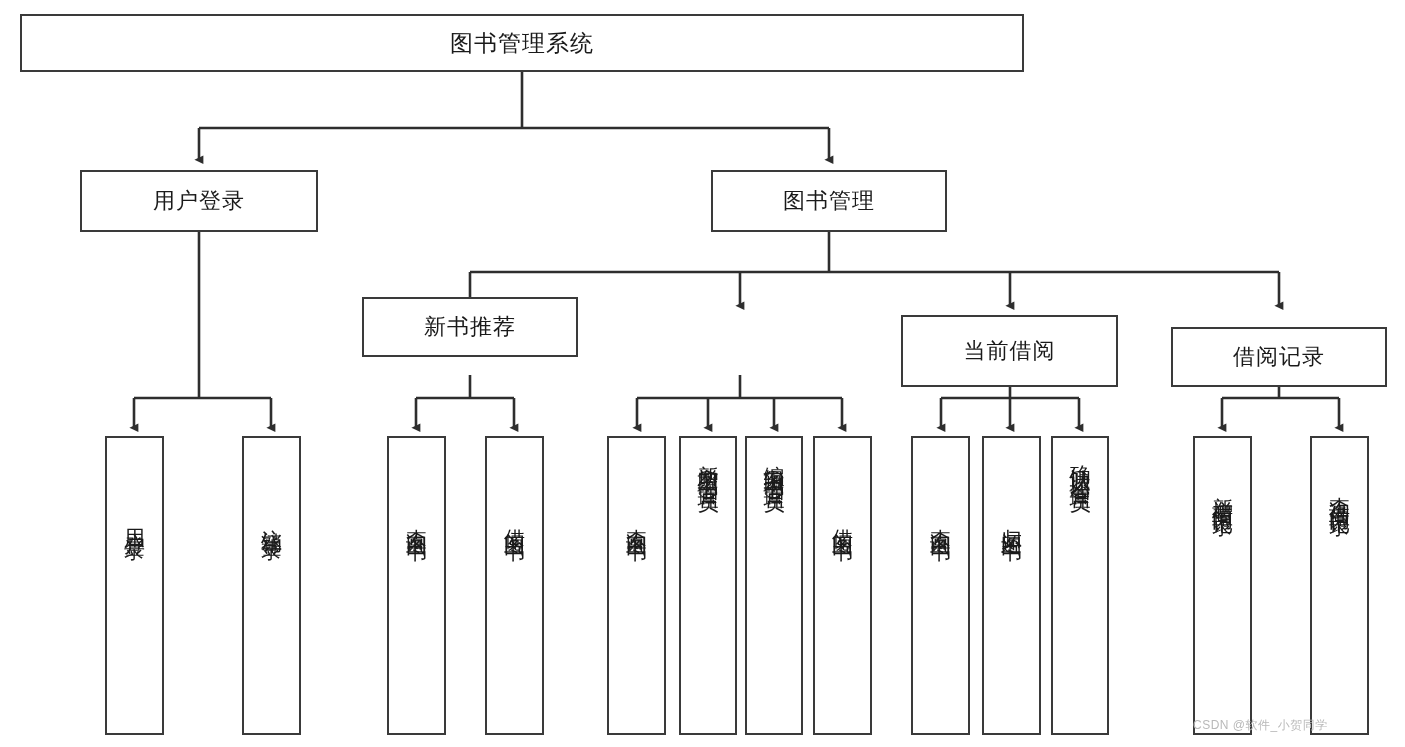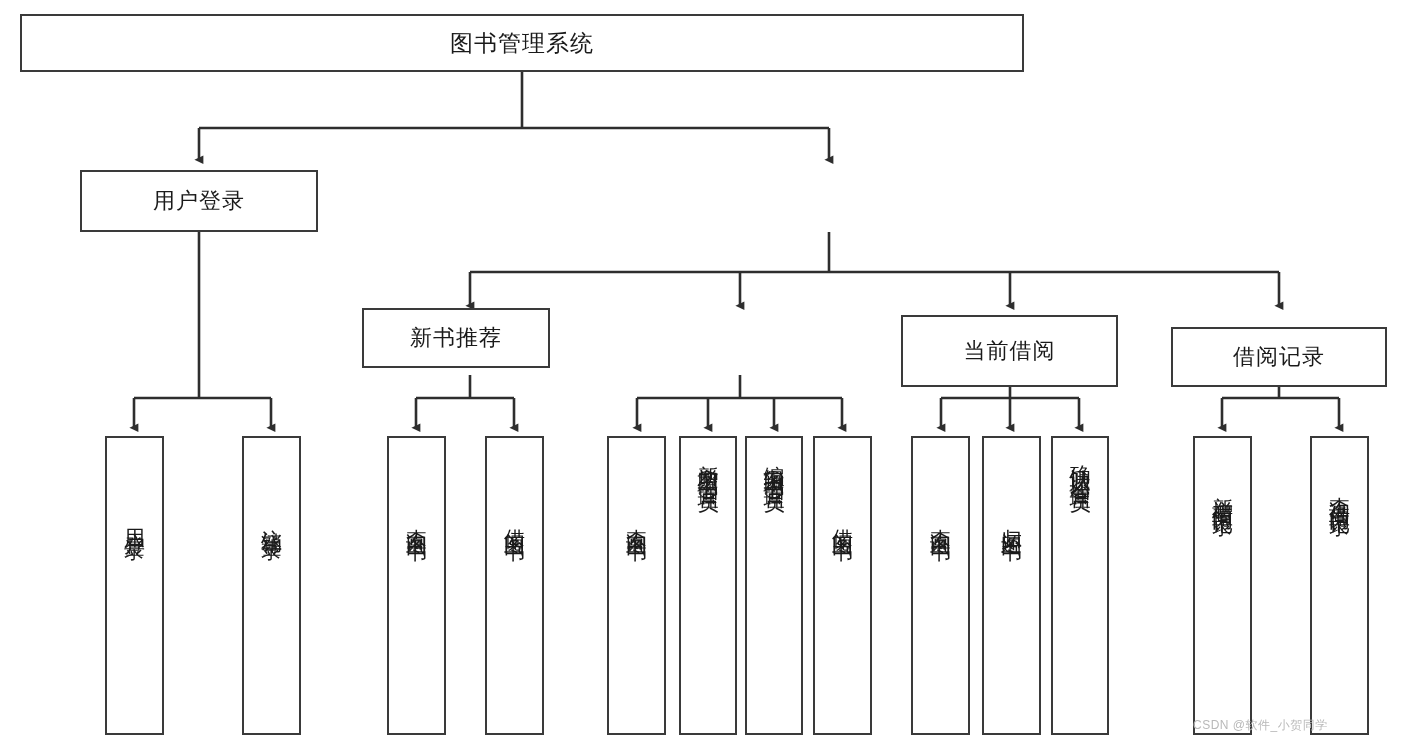--- a/index.html
+++ b/index.html
@@ -120,22 +120,25 @@
     </g>
   </svg>
 
   <div class="node horiz root" style="left:20px; top:14px; width:1004px; height:58px;">
     <span>图书管理系统</span>
   </div>
 
   <div class="node horiz" style="left:80px; top:170px; width:238px; height:62px;">
     <span>用户登录</span>
   </div>
+  <div class="node horiz" style="left:711px; top:170px; width:236px; height:62px;">
+    <span>图书管理</span>
+  </div>
 
-  <div class="node horiz" style="left:362px; top:308px; width:188px; height:60px;text-align:right;">
+  <div class="node horiz" style="left:362px; top:297px; width:216px; height:60px;text-align:right;">
     <span>新书推荐</span>
   </div>
   <div class="node horiz" style="left:901px; top:315px; width:217px; height:72px;">
     <span>当前借阅</span>
   </div>
   <div class="node horiz" style="left:1171px; top:327px; width:216px; height:60px;">
     <span>借阅记录</span>
   </div>
 
   <div class="node vert" style="left:105px; top:436px; width:59px; height:299px; padding-top:74px;">

